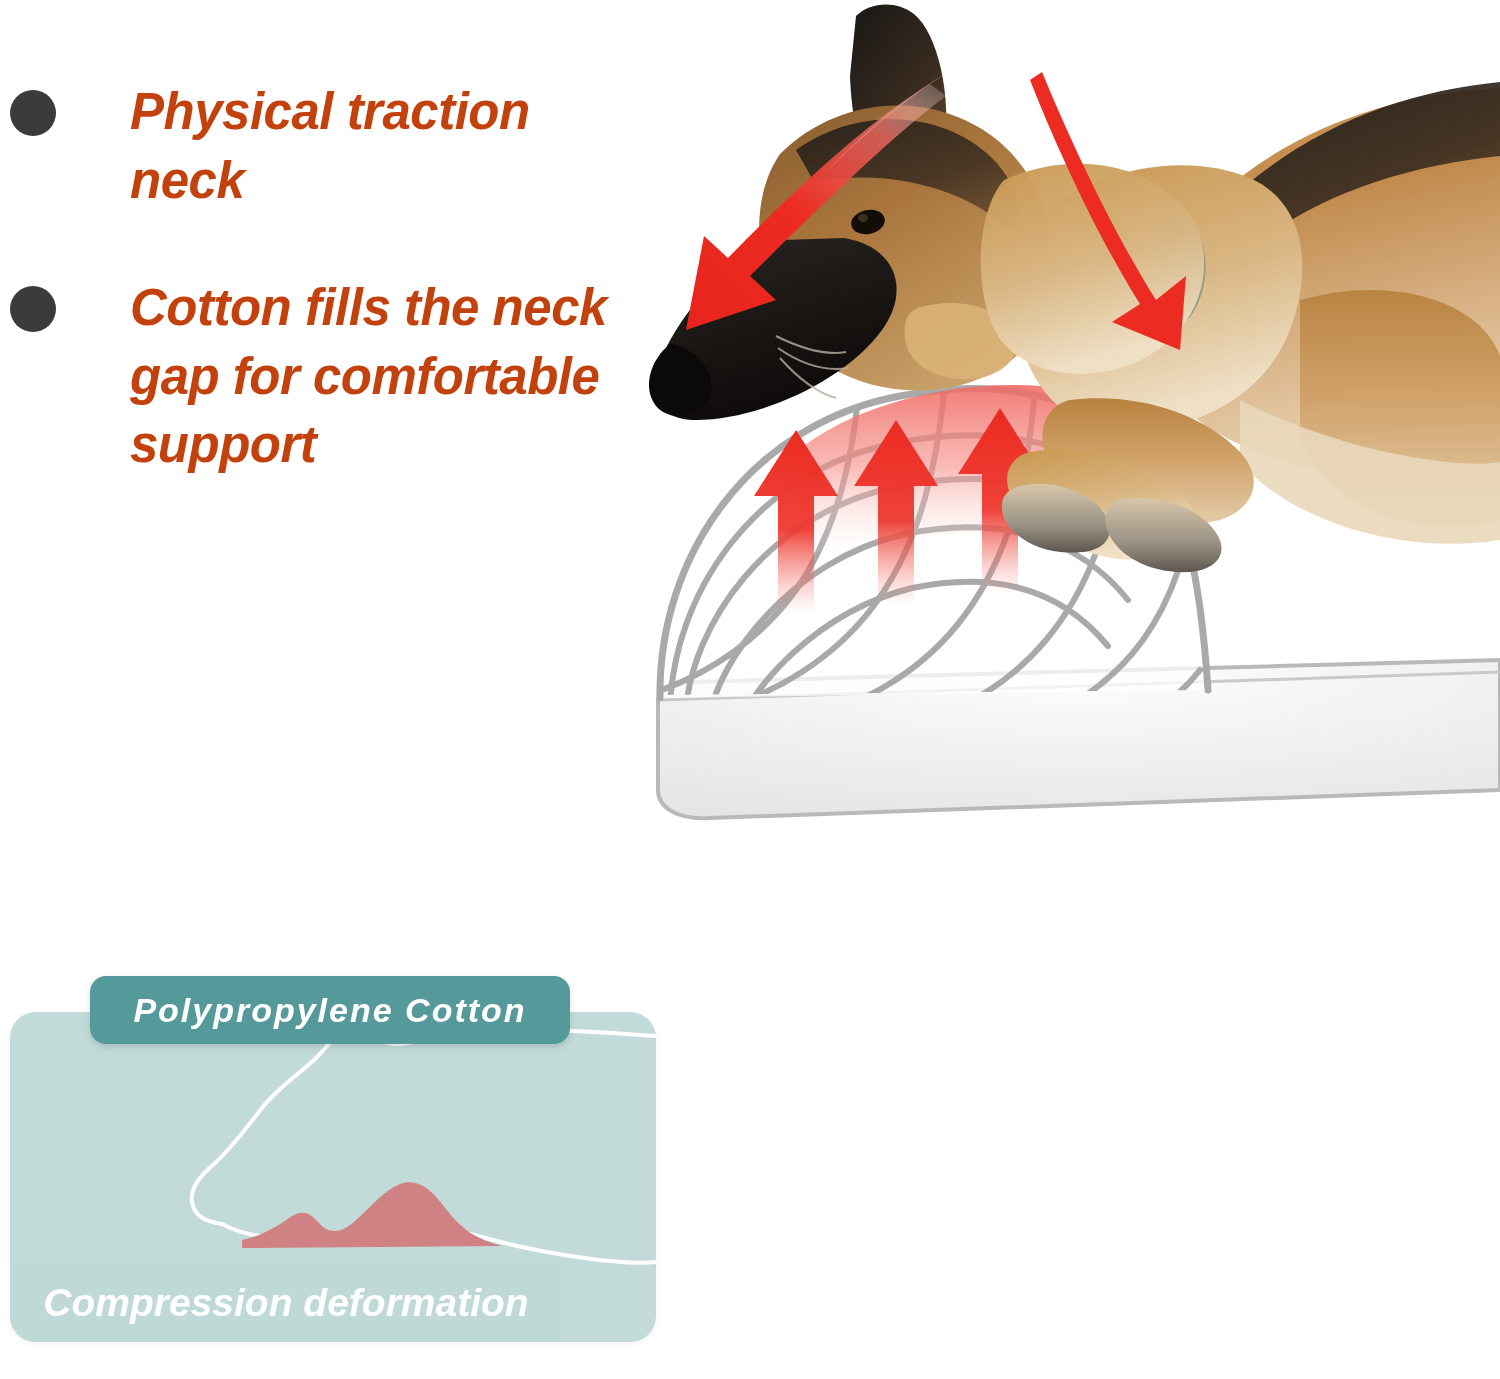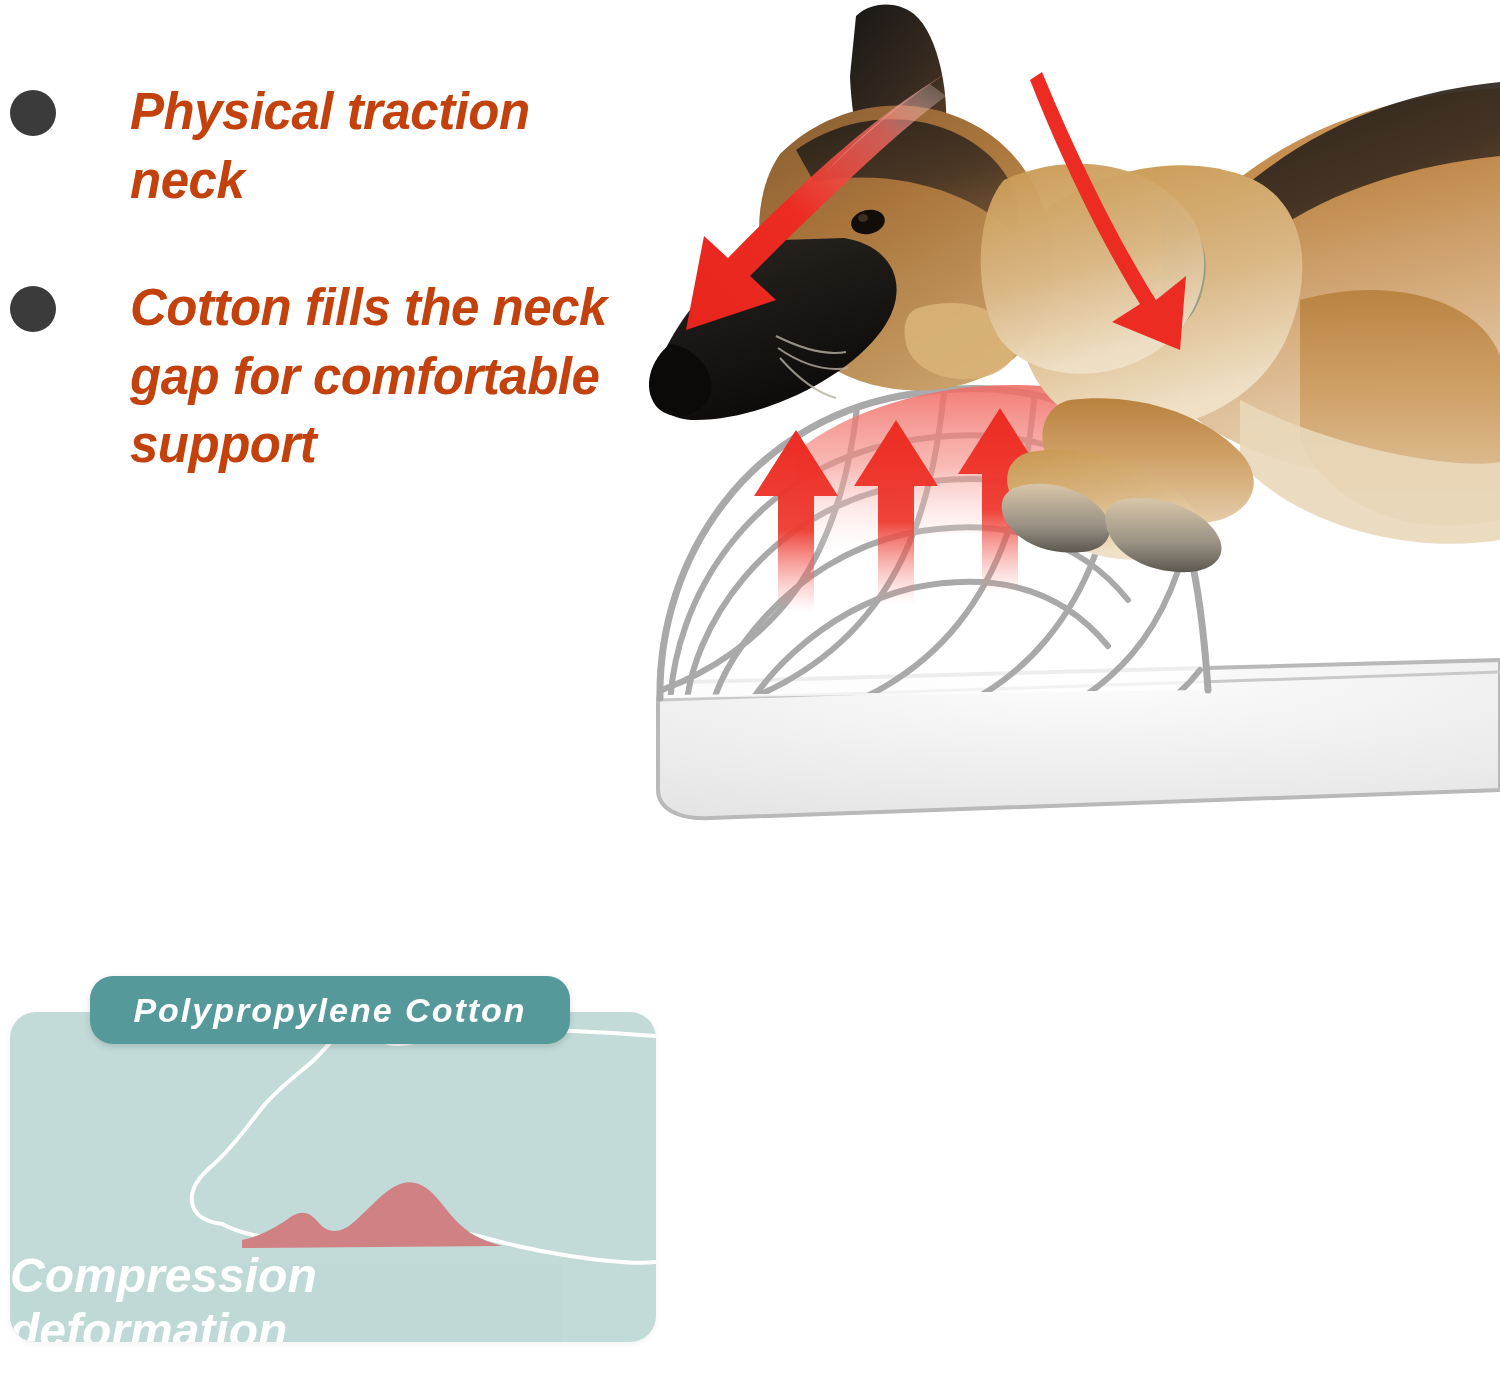--- a/index.html
+++ b/index.html
@@ -94,31 +94,31 @@
     position: absolute;
     left: 0;
     bottom: 0;
     width: 552px;
     height: 78px;
     display: flex;
     align-items: center;
     justify-content: center;
     background: #bfd9d7;
     color: #ffffff;
-    font-size: 48px;
+    font-size: 39px;
     font-weight: bold;
     font-style: italic;
     letter-spacing: 0px;
   }
 
   .card-badge {
     position: absolute;
     top: 96px;
     height: 68px;
-    border-radius: 23px;
+    border-radius: 16px;
     background: #56999a;
     color: #ffffff;
     display: flex;
     align-items: center;
     justify-content: center;
     font-size: 34px;
     font-weight: bold;
     font-style: italic;
     letter-spacing: 2px;
     padding: 0 30px;

